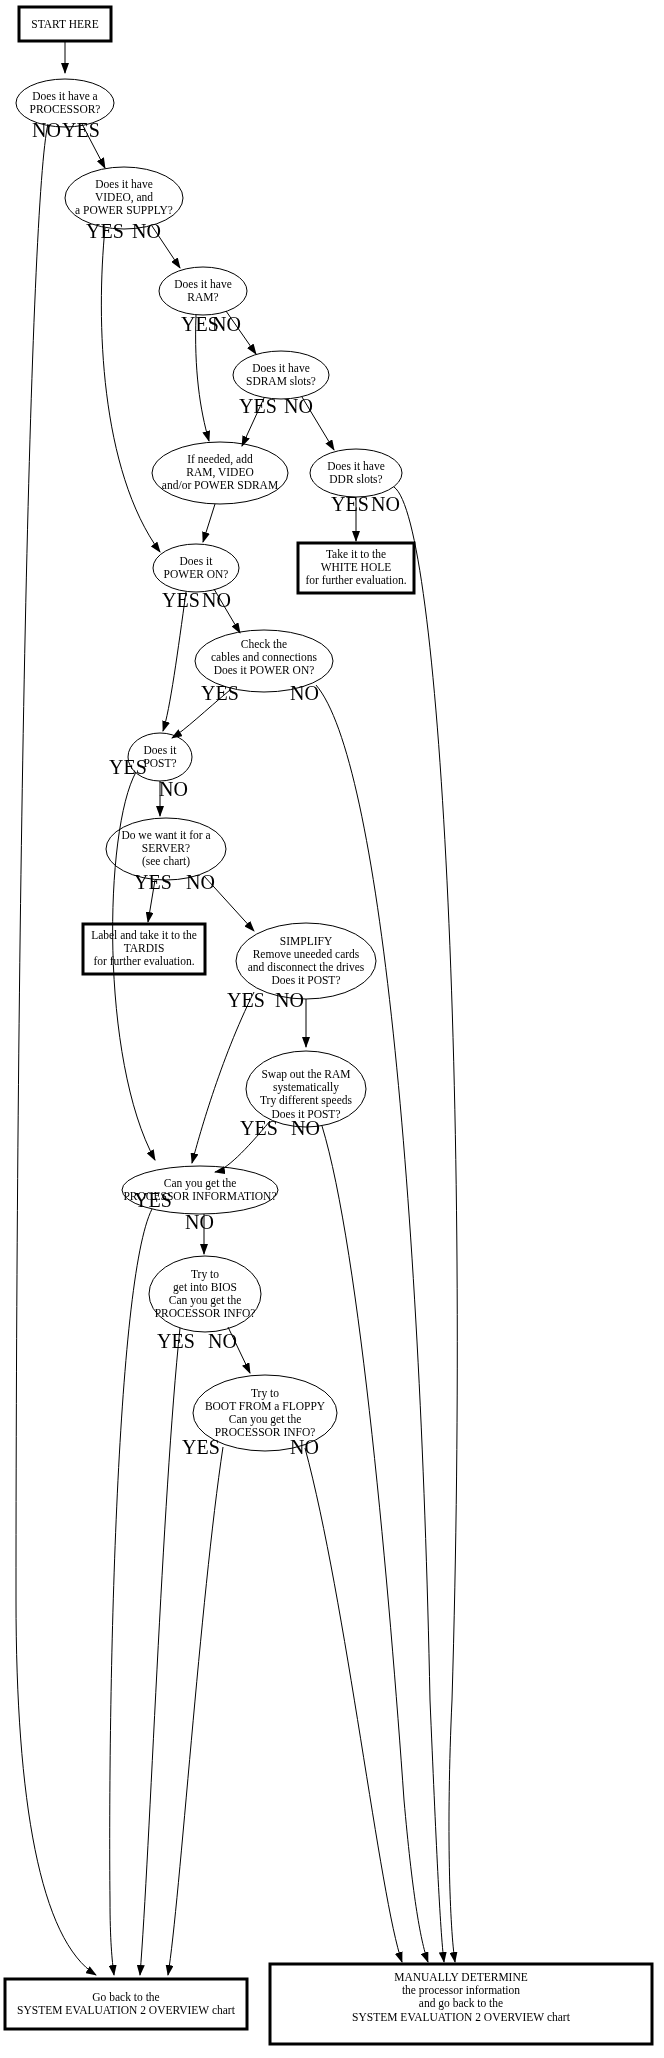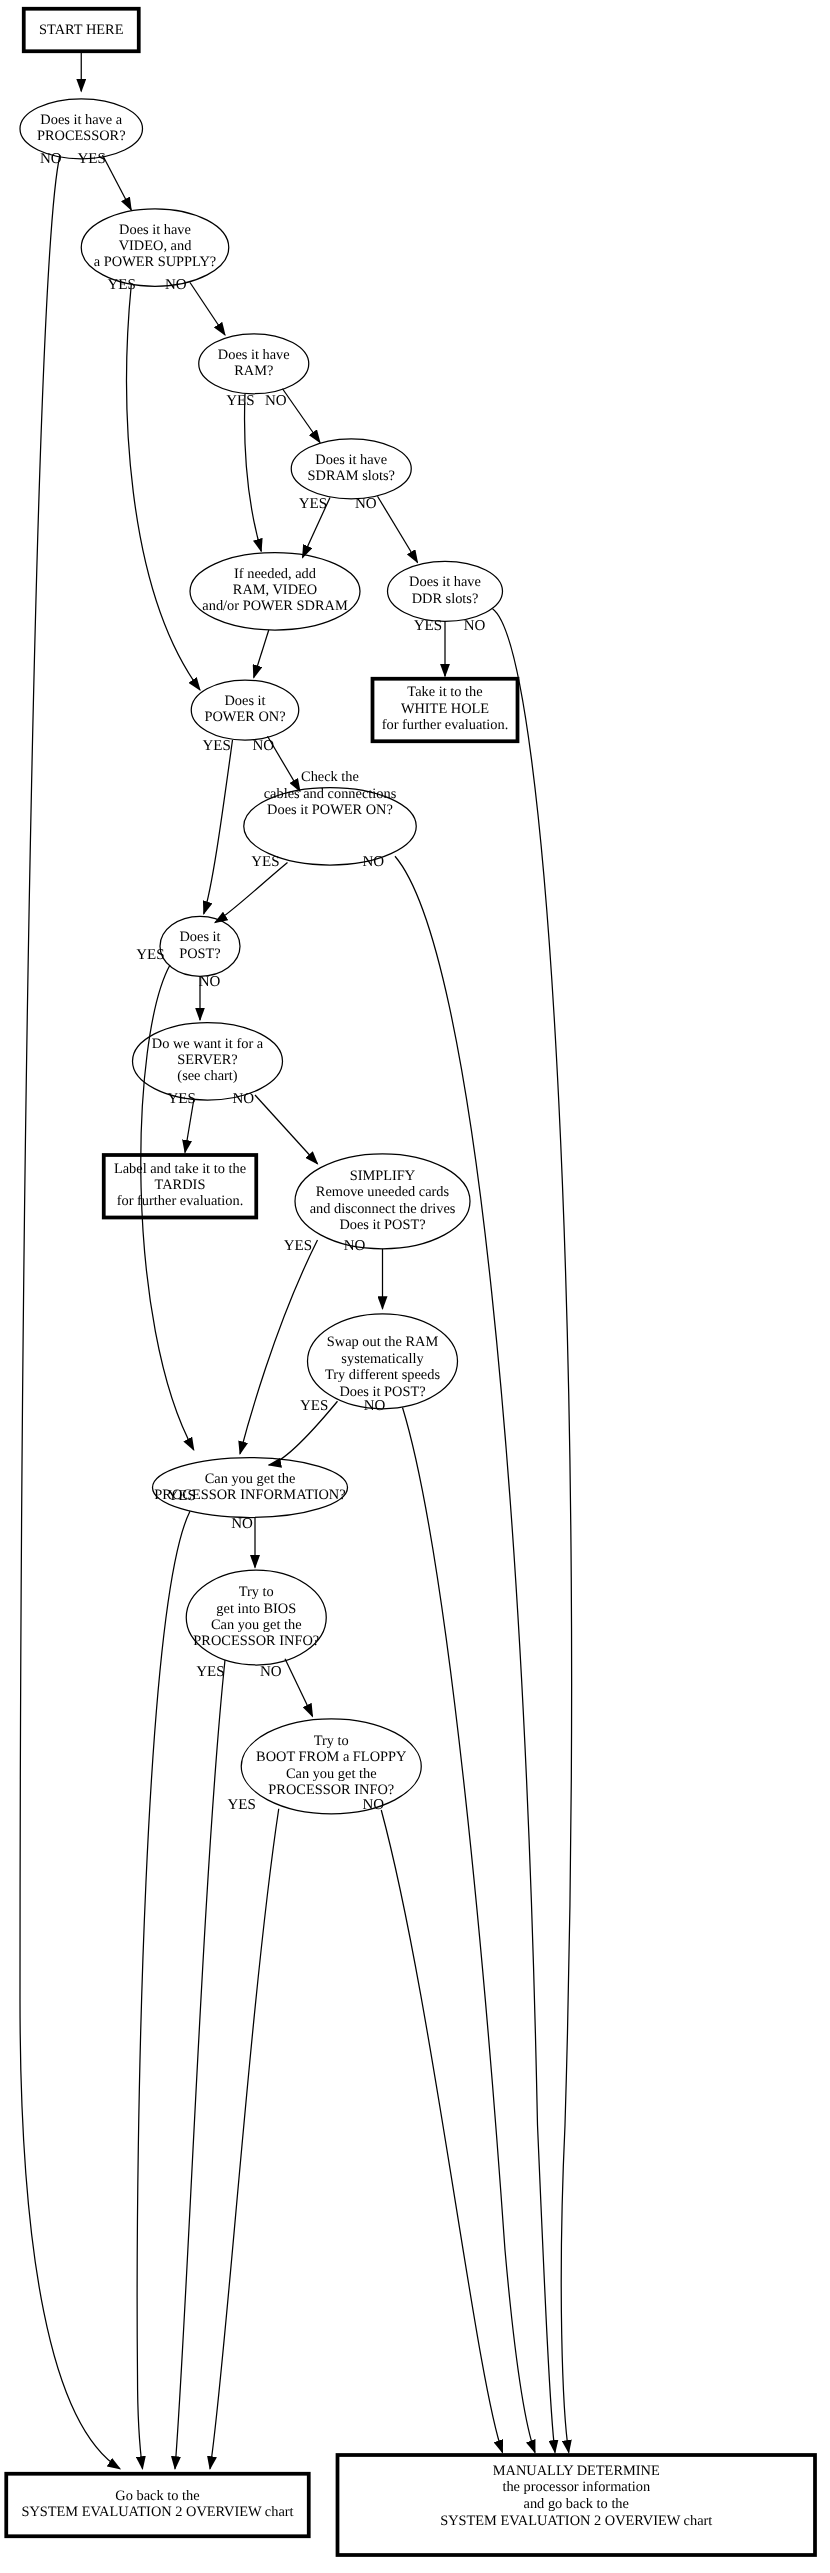--- a/index.html
+++ b/index.html
@@ -12,21 +12,21 @@
     font-family:"Liberation Serif",serif;
     font-size:11.5px;
     line-height:13.2px;
     color:#000;
     white-space:pre;
     pointer-events:none;
   }
   .ed-label{
     position:absolute;
     font-family:"Liberation Serif",serif;
-    font-size:12px;
+    font-size:20px;
     color:#000;
     white-space:pre;
     pointer-events:none;
   }
 </style>
 </head>
 <body>
 
 <div id="chart">
 
@@ -107,21 +107,21 @@
       <div class="nd-label" style="left: 70px; top: 453px; width: 300px;">If needed, add
 RAM, VIDEO
 and/or POWER SDRAM</div>
       <div class="nd-label" style="left: 206px; top: 460px; width: 300px;">Does it have
 DDR slots?</div>
       <div class="nd-label" style="left: 206px; top: 548px; width: 300px;">Take it to the
 WHITE HOLE
 for further evaluation.</div>
       <div class="nd-label" style="left: 46px; top: 555px; width: 300px;">Does it
 POWER ON?</div>
-      <div class="nd-label" style="left: 114px; top: 616px; width: 300px;">Check the
+      <div class="nd-label" style="left: 114px; top: 638px; width: 300px;">Check the
 cables and connections
 Does it POWER ON?</div>
       <div class="nd-label" style="left: 10px; top: 744px; width: 300px;">Does it
 POST?</div>
       <div class="nd-label" style="left: 16px; top: 829px; width: 300px;">Do we want it for a
 SERVER?
 (see chart)</div>
       <div class="nd-label" style="left: -6px; top: 929px; width: 300px;">Label and take it to the
 TARDIS
 for further evaluation.</div>

